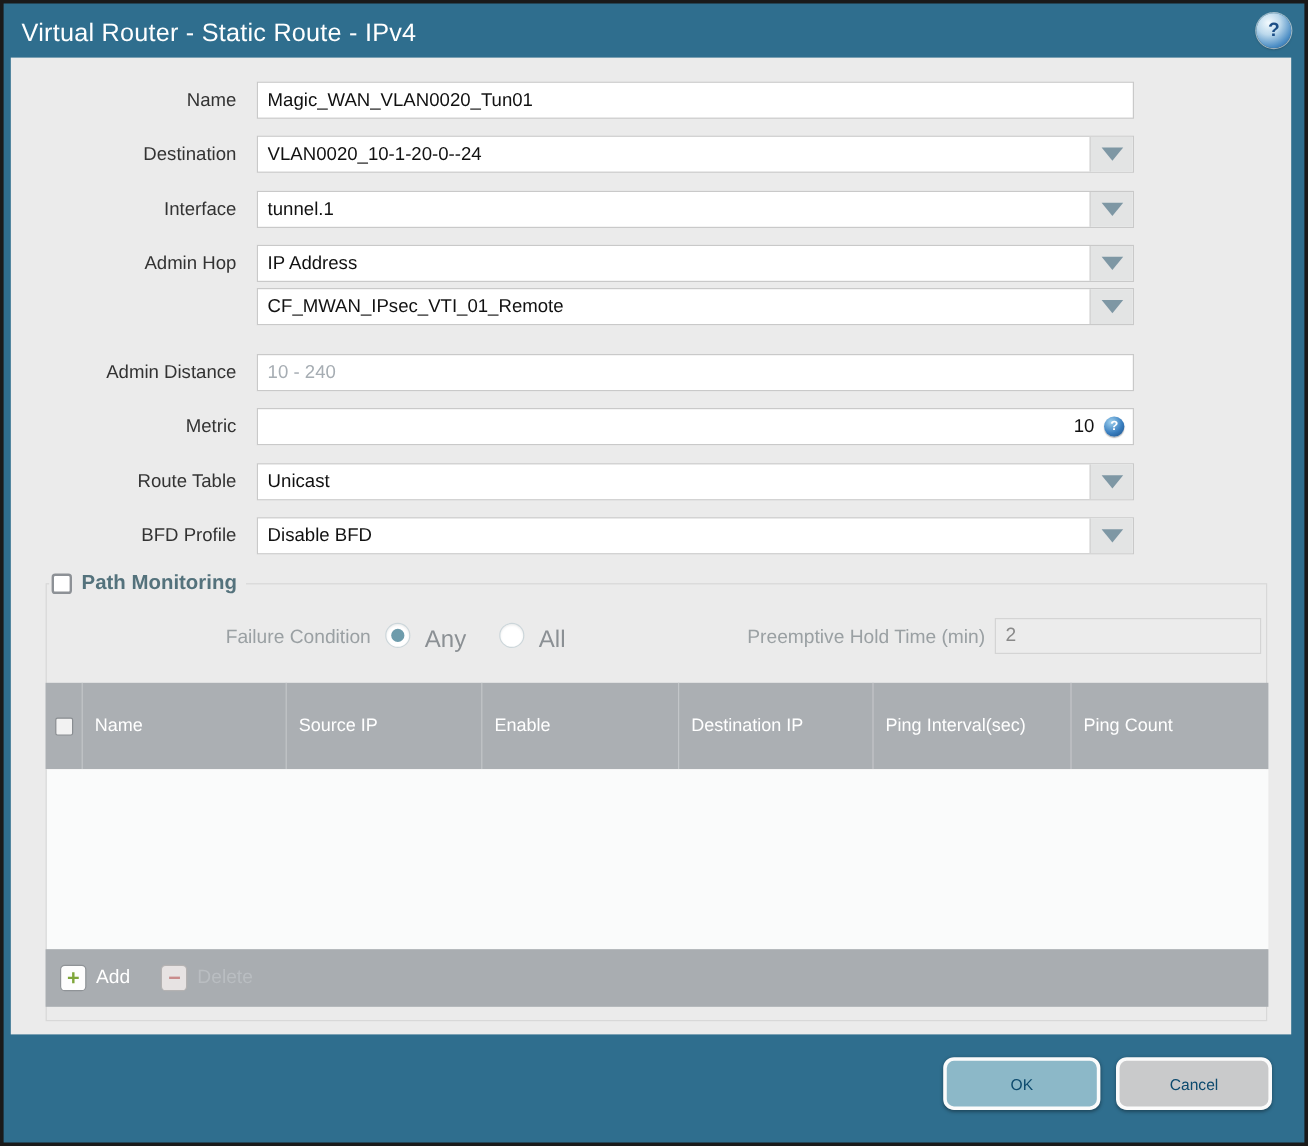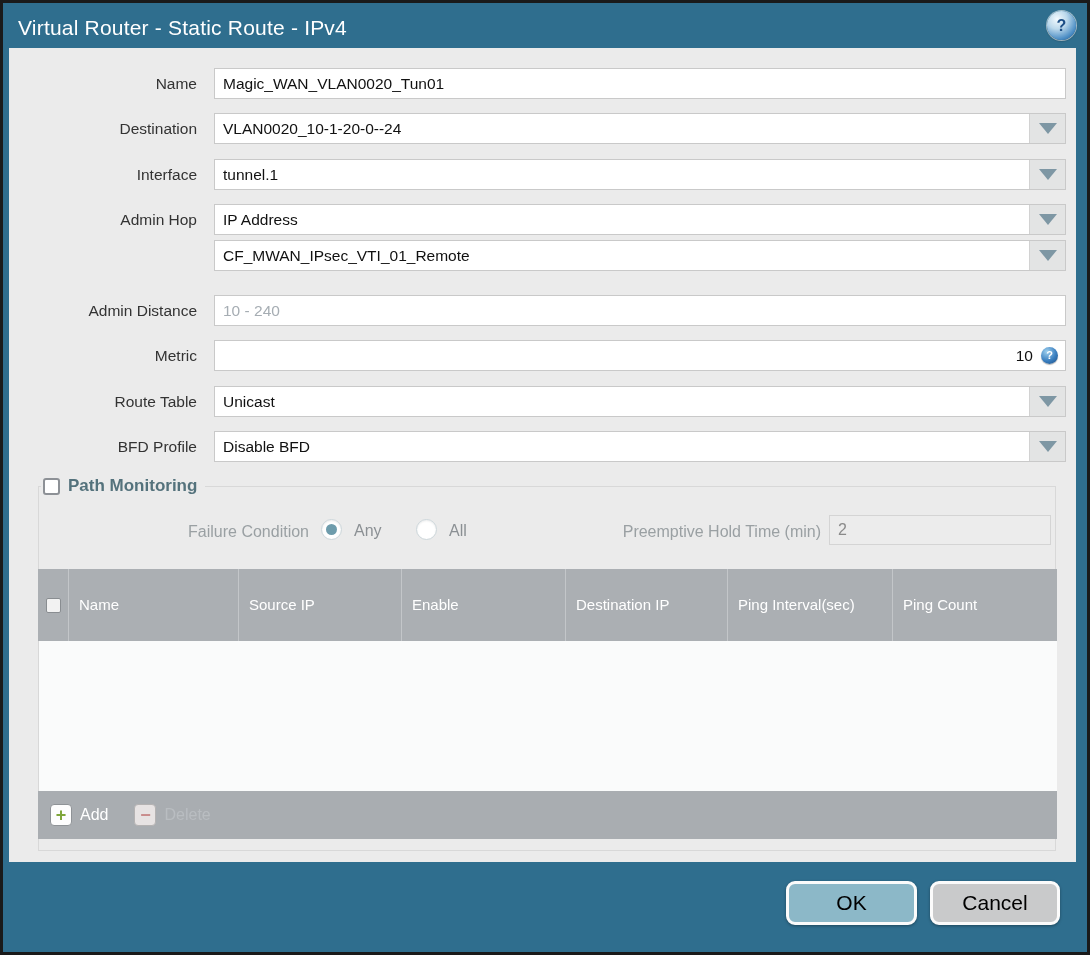--- a/index.html
+++ b/index.html
@@ -31,21 +31,21 @@
     position:absolute; left:9px; top:48px; width:1067px; height:814px;
     background:#ebebeb;
   }
 
   .row { position:absolute; left:0; height:31px; width:100%; }
   .lbl {
     position:absolute; left:0; top:0; width:197px; height:31px;
     text-align:right; padding-right:9px;
     font-size:15.5px; color:#333; line-height:31px; white-space:nowrap;
   }
-  .field-wrap { position:absolute; left:205px; top:0; width:852px; height:31px; }
+  .field-wrap { position:absolute; left:205px; top:0; width:731px; height:31px; }
   .field {
     width:100%; height:31px; border:1px solid #c9c9c9; background:#fff;
     font-family:"Liberation Sans", sans-serif; font-size:15.5px; color:#111;
     padding:0 8px; outline:none;
   }
   .field.with-dd { padding-right:44px; }
   .field::placeholder { color:#a6adb3; }
   .dd-btn {
     position:absolute; right:1px; top:1px; width:36px; height:29px;
     background:#e3e4e4; border-left:1px solid #d2d2d2;
@@ -84,21 +84,21 @@
   }
   .radio {
     position:absolute; top:32px; width:21px; height:21px; border-radius:50%;
     background:#fff; border:1px solid #ccd6da;
     box-shadow: inset 0 1px 2px rgba(0,0,0,.08);
   }
   .radio .dot {
     position:absolute; left:4px; top:4px; width:11px; height:11px; border-radius:50%;
     background:#6e9cac;
   }
-  .radio-lbl { position:absolute; top:35px; font-size:16px; color:#8b9094; }
+  .radio-lbl { position:absolute; top:35px; font-size:20px; color:#8b9094; }
 
   .pht-label {
     position:absolute; left:480px; top:36px; width:302px; text-align:right;
     font-size:16px; color:#9aa0a3; white-space:nowrap;
   }
   .pht-input {
     position:absolute; left:790px; top:28px; width:222px; height:30px;
     background:#ececec; border:1px solid #d4d4d4; color:#8a8a8a;
     font-family:"Liberation Sans", sans-serif; font-size:16px; padding:0 8px;
   }
@@ -134,21 +134,21 @@
   .add-glyph { color:#7fa63a; }
   .icon-sq.muted { background:#e7e3e3; border-color:#b4b2b2; }
   .del-glyph { color:#c98c8c; }
   .tb-lbl { font-size:16px; color:#fff; }
   .tb-lbl.muted { color:#b9bdc1; }
 
   
   .btn {
     position:absolute; top:881px; height:44px; border:3px solid #fbfbfb;
     border-radius:9px; font-family:"Liberation Sans", sans-serif;
-    font-size:21px; color:#000000; cursor:pointer;
+    font-size:13px; color:#0c4a6e; cursor:pointer;
     box-shadow:0 1px 3px rgba(0,0,0,.35);
   }
   .btn-ok { left:786px; width:131px; background:#8cb8c8; }
   .btn-cancel { left:930px; width:130px; background:#c9cacb; }
 </style>
 </head>
 <body>
 
 <div class="dialog">
 

